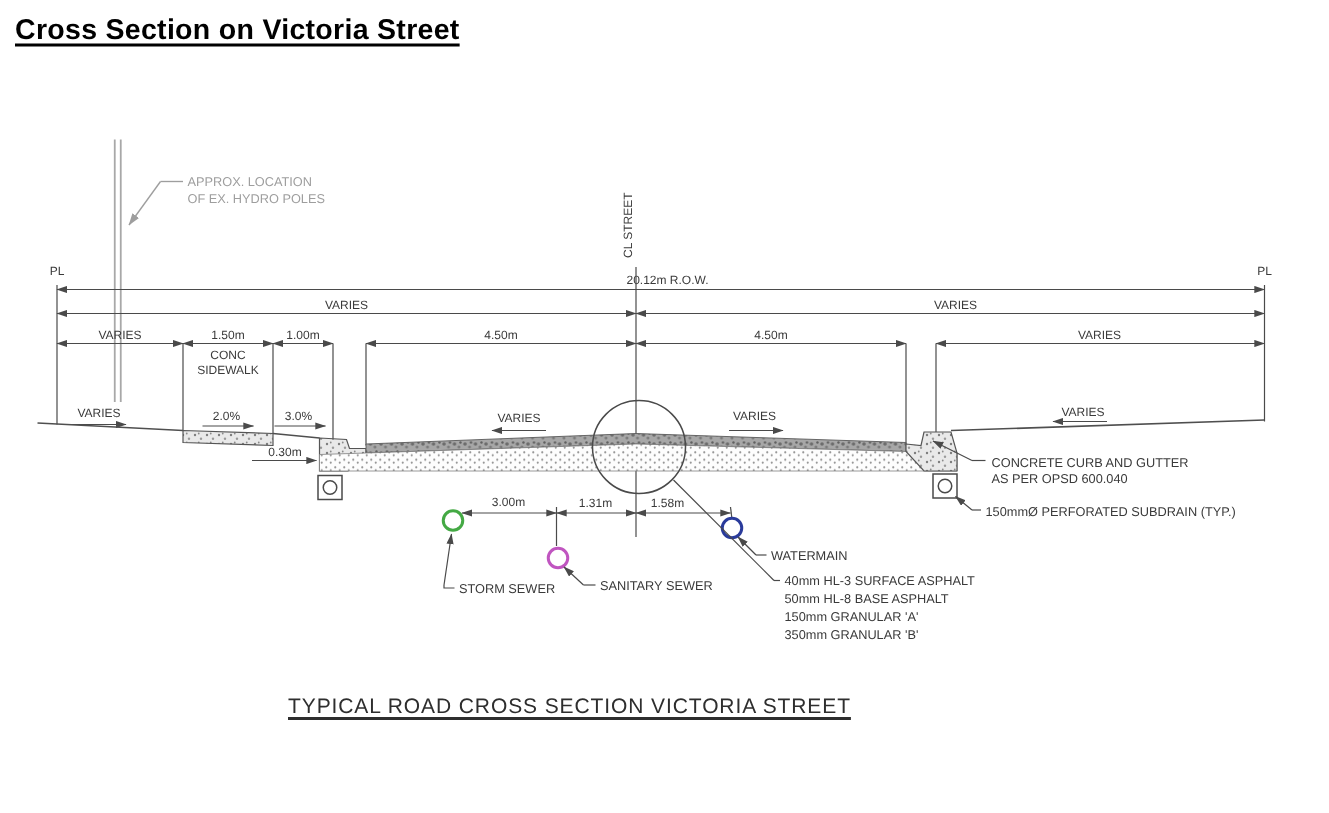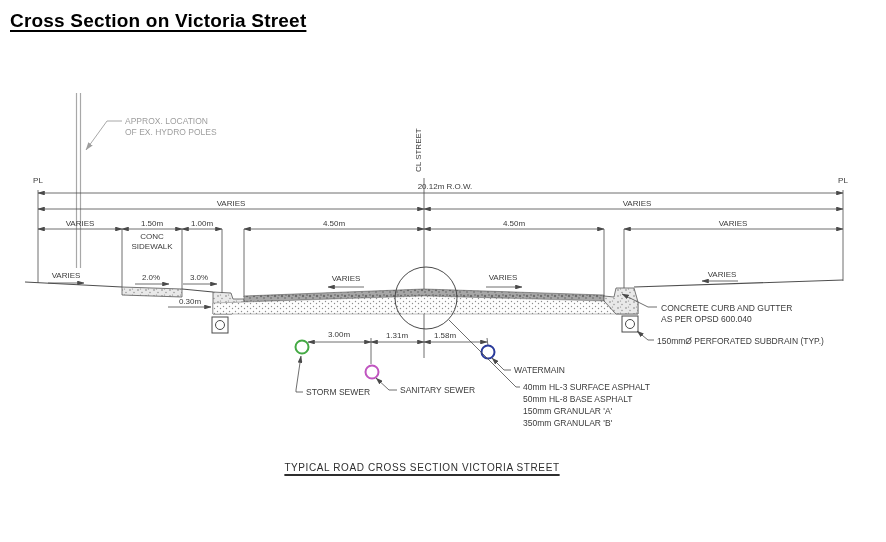--- a/index.html
+++ b/index.html
@@ -1,20 +1,20 @@
 <!DOCTYPE html>
 <html><head>
 <meta charset="utf-8">
 <style>
   html,body{margin:0;padding:0;background:#fff;width:886px;height:542px;overflow:hidden;
     font-family:"Liberation Sans", sans-serif;}
   .stage{position:relative;width:886px;height:411px;background:#ffffff;}
   .page-title{position:absolute;left:10px;top:10px;font-size:19px;font-weight:bold;color:#000;
     text-decoration:underline;text-decoration-thickness:2px;text-underline-offset:3px;letter-spacing:.2px;}
-  .caption{position:absolute;left:192px;top:462px;width:460px;text-align:center;font-size:10px;
+  .caption{position:absolute;left:192px;top:462px;width:460px;text-align:left;font-size:14px;
     color:#2e2e2e;letter-spacing:.6px;text-decoration:underline;text-decoration-thickness:1.5px;
     text-underline-offset:3px;}
   svg{position:absolute;left:0;top:0;}
   text{fill:#3a3a3a;}
   .dim{font-size:8px;}
   .callout{font-size:8.5px;}
   .gray-t{fill:#9e9e9e;}
   .thin{stroke:#4a4a4a;stroke-width:.8;fill:none;}
   .struct{stroke:#4f4f4f;stroke-width:1.1;fill:none;}
 </style>

